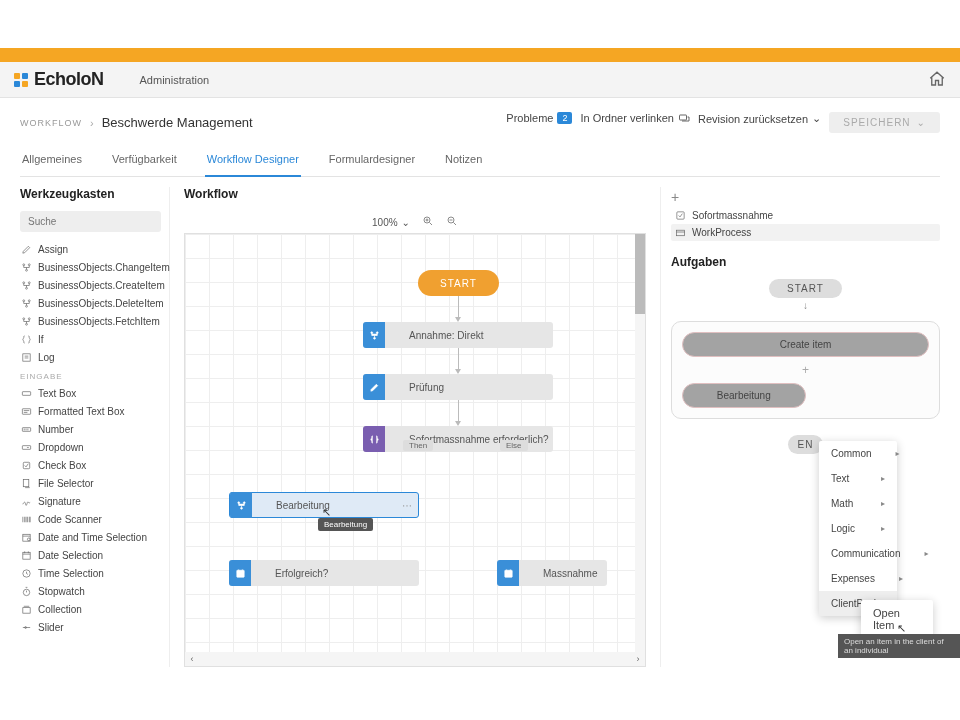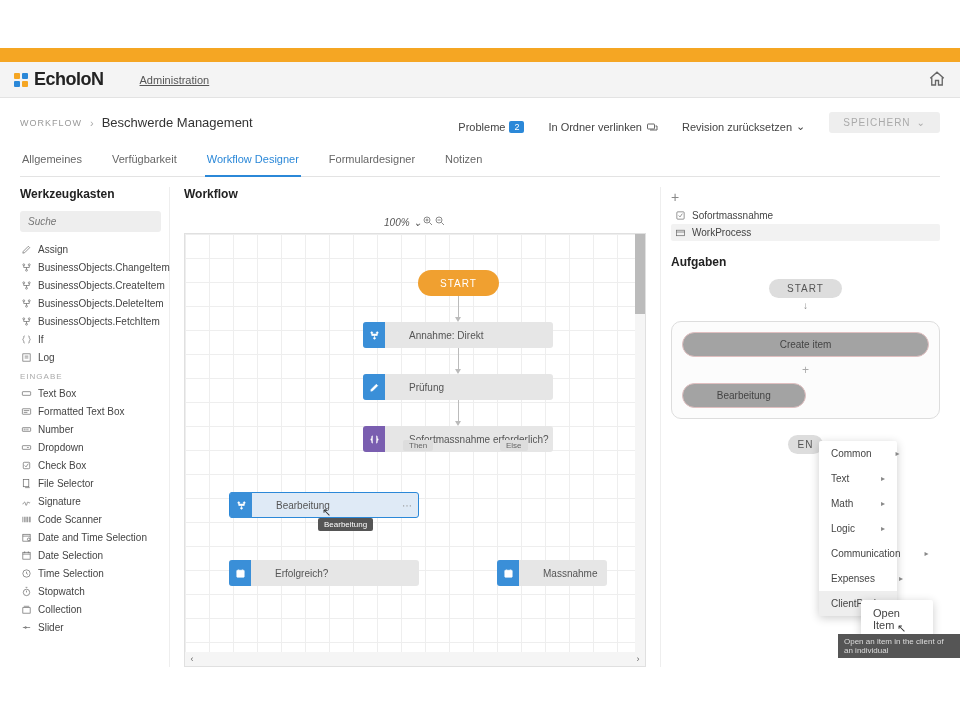--- a/index.html
+++ b/index.html
@@ -8,46 +8,46 @@
 .orange-bar { height: 14px; background: #f5a623; width: 100%; position: absolute; top: 48px;}
 .header-bar { position:absolute; top:62px; left:0; right:0; height:36px; background:#f4f4f4; border-bottom:1px solid #e3e3e3; display:flex; align-items:center; padding:0 14px;}
 .logo-block { display:flex; align-items:center; gap:6px; }
 .logo-glyph { width:14px; height:14px; display:inline-block; position:relative; }
 .logo-glyph .sq { position:absolute; width:6px; height:6px; border-radius:1px;}
 .logo-glyph .a{ background:#f5a623; left:0; top:0;}
 .logo-glyph .b{ background:#2b88d8; right:0; top:0;}
 .logo-glyph .c{ background:#2b88d8; left:0; bottom:0;}
 .logo-glyph .d{ background:#f5a623; right:0; bottom:0;}
 .logo-text { font-size:18px; font-weight:700; color:#222; letter-spacing:-0.5px;}
-.admin-link { margin-left:36px; font-size:11px; color:#555;text-decoration:underline;}
+.admin-link { margin-left:36px; font-size:11px; color:#555;}
 .home-icon { margin-left:auto; color:#666;}
 .home-icon svg{width:18px;height:18px;}
 .content-wrap { position:absolute; top:98px; left:0; right:0; bottom:0; padding:0 20px;}
 .breadcrumb-row { display:flex; align-items:center; padding:14px 0 10px 0;}
 .breadcrumb-row .crumb-label { font-size:9px; letter-spacing:1px; color:#999; text-transform:uppercase;}
 .breadcrumb-row .chev { margin:0 8px; color:#aaa;}
 .breadcrumb-row .crumb-title { font-size:13px; color:#333;}
-.breadcrumb-actions { margin-left:auto; display:flex; align-items:flex-end; gap:24px;}
+.breadcrumb-actions { margin-left:auto; display:flex; align-items:flex-start; gap:8px;}
 .problems-badge { background:#2b88d8; color:#fff; font-size:9px; padding:1px 5px; border-radius:2px;}
 .action-link { font-size:11px; color:#444; display:flex; align-items:center; gap:4px;}
 .save-btn { background:#eee; color:#aaa; padding:5px 14px; border-radius:3px; font-size:10px; letter-spacing:1px; display:flex; align-items:center; gap:6px;}
 .tabs { display:flex; gap:26px; border-bottom:1px solid #e3e3e3; font-size:11px; color:#666; padding-top:4px;}
 .tab { padding:6px 2px 10px 2px; cursor:pointer;}
 .tab.active { color:#2b88d8; border-bottom:2px solid #2b88d8; margin-bottom:-1px;}
 .main-cols { display:flex; height:480px; margin-top:10px;}
 .col-left { width:150px; border-right:1px solid #eee; padding-right:8px;}
 .col-mid { flex:1; padding:0 14px; display:flex; flex-direction:column;}
 .col-right { width:280px; border-left:1px solid #eee; padding-left:10px;}
 .panel-title { font-size:12px; font-weight:600; color:#222; margin-bottom:10px;}
-.search-box { width:100%; background:#eee; border:none; border-radius:3px; padding:5px 8px; font-size:10px; color:#888; margin-bottom:8px;font-style:italic;}
+.search-box { width:100%; background:#eee; border:none; border-radius:3px; padding:5px 8px; font-size:10px; color:#888; margin-bottom:8px;}
 .tool-item { display:flex; align-items:center; gap:6px; padding:3px 0; font-size:10px; color:#444; cursor:pointer;}
 .tool-item .icn { width:12px; height:12px; flex-shrink:0; display:flex; align-items:center; justify-content:center;}
 .tool-item svg { width:11px; height:11px; stroke:#666; fill:none; stroke-width:1.5;}
 .section-hdr { font-size:8px; letter-spacing:1px; text-transform:uppercase; color:#aaa; margin:6px 0 3px 0;}
-.zoom-row { display:flex; align-items:center; justify-content:center; padding:4px 0;font-style:italic;}
+.zoom-row { display:flex; align-items:center; justify-content:center; gap:12px; padding:4px 0;}
 .zoom-val { font-size:10px; color:#555; display:flex; align-items:center; gap:4px;}
 .zoom-btn svg{ width:12px;height:12px; stroke:#666; fill:none; stroke-width:1.5;}
 .canvas-outer { flex:1; position:relative; border:1px solid #e0e0e0; overflow:hidden;}
 .canvas-grid { position:absolute; inset:0; background-image: linear-gradient(#eee 1px, transparent 1px), linear-gradient(90deg, #eee 1px, transparent 1px); background-size: 24px 24px;}
 .vscroll { position:absolute; right:0; top:0; bottom:14px; width:10px; background:#f5f5f5;}
 .vscroll-thumb { background:#bbb; width:100%; height:80px; margin-top:0;}
 .hscroll { position:absolute; left:0; right:0; bottom:0; height:14px; background:#f5f5f5; display:flex; align-items:center;}
 .hscroll .arrow { width:14px; text-align:center; font-size:9px; color:#666;}
 .wf-node { position:absolute; display:flex; align-items:center; height:26px; border-radius:3px; font-size:10px;}
 .wf-start { background:#f0a030; color:#fff; border-radius:13px; padding:0 22px; font-size:10px; letter-spacing:1px;}

